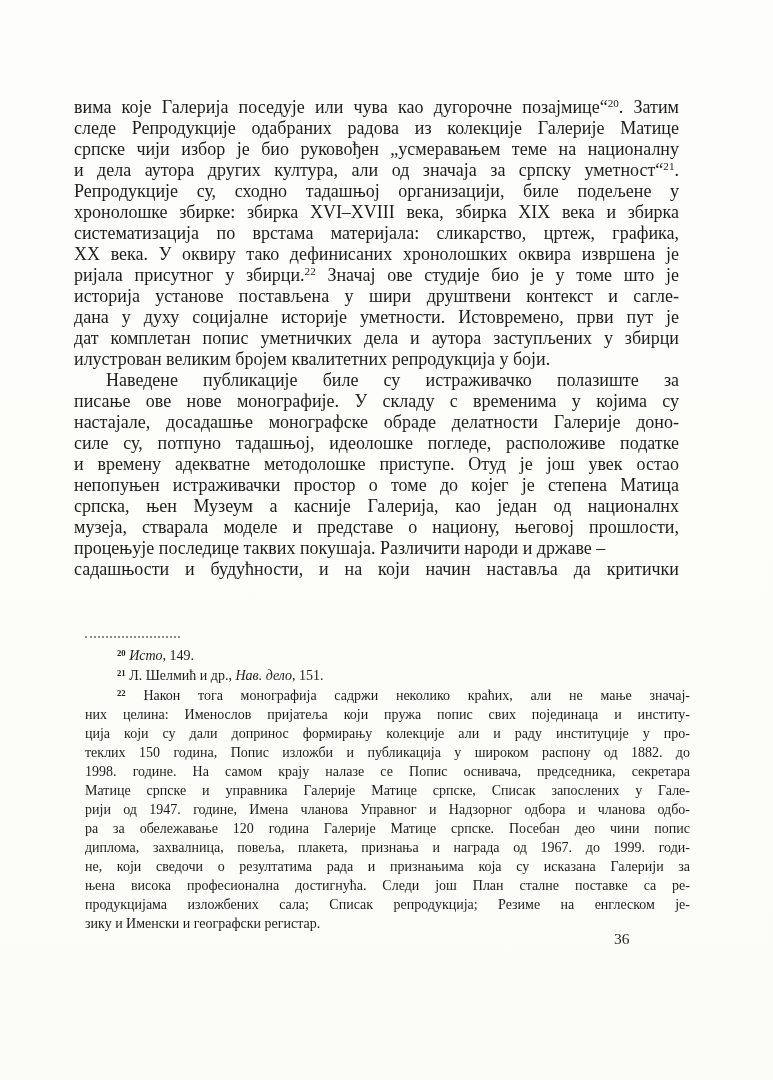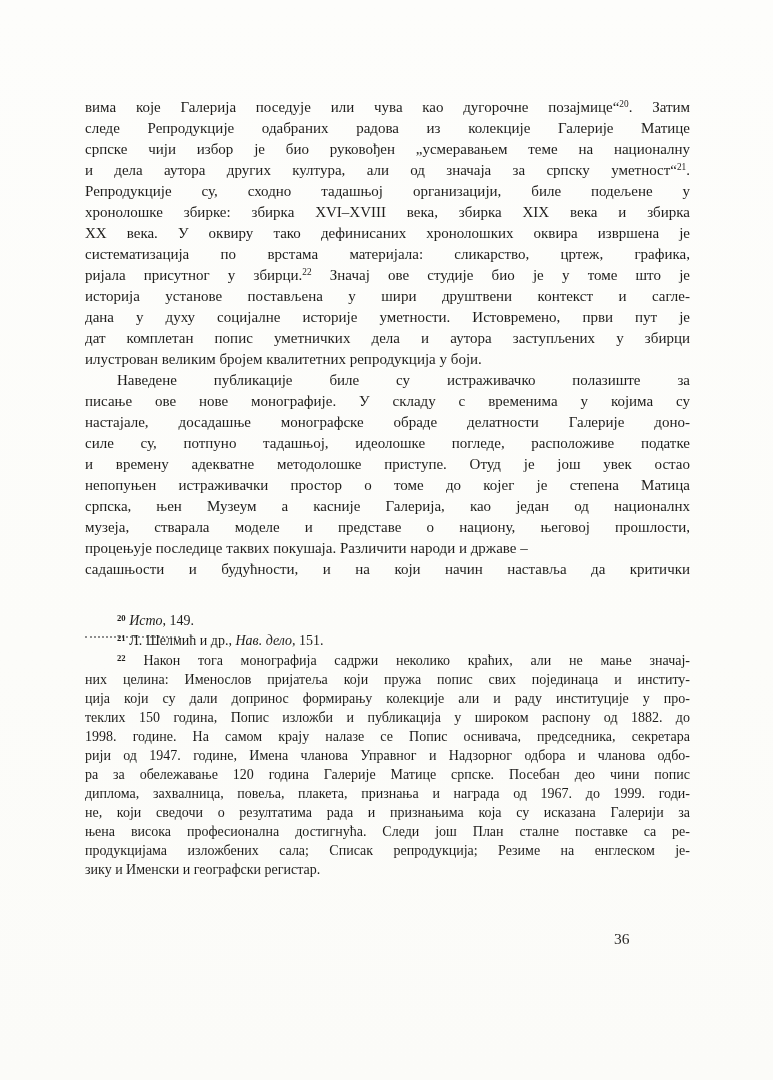--- a/index.html
+++ b/index.html
@@ -15,30 +15,30 @@
     font-family: "Liberation Serif", "DejaVu Serif", serif;
     color: #1e1d1b;
   }
   .page {
     position: absolute;
     inset: 0;
     background: linear-gradient(180deg, #fdfdfb 0%, #fcfcf9 60%, #fbfbf8 100%);
   }
   .body-text {
     position: absolute;
-    left: 85px;
+    left: 74px;
     top: 97px;
     width: 605px;
-    font-size: 15px;
+    font-size: 18px;
     line-height: 21px;
   }
   .footnotes {
     position: absolute;
     left: 85px;
-    top: 611px;
+    top: 646px;
     width: 605px;
     font-size: 14px;
     line-height: 19px;
   }
   .footnote {
     margin-bottom: 1px;
   }
   .fn-separator {
     position: absolute;
     left: 85px;
@@ -84,22 +84,22 @@
 
 <div class="page">
   <div class="body-text">
       <div>
         <div class="line"><span>вима које Галерија поседује или чува као дугорочне позајмице“</span><sup>20</sup><span>. Затим</span></div>
         <div class="line"><span>следе Репродукције одабраних радова из колекције Галерије Матице</span></div>
         <div class="line"><span>српске чији избор је био руковођен „усмеравањем теме на националну</span></div>
         <div class="line"><span>и дела аутора других култура, али од значаја за српску уметност“</span><sup>21</sup><span>.</span></div>
         <div class="line"><span>Репродукције су, сходно тадашњој организацији, биле подељене у</span></div>
         <div class="line"><span>хронолошке збирке: збирка XVI–XVIII века, збирка XIX века и збирка</span></div>
+        <div class="line"><span>систематизација по врстама материјала: сликарство, цртеж, графика,</span></div>
         <div class="line"><span>XX века. У оквиру тако дефинисаних хронолошких оквира извршена је</span></div>
-        <div class="line"><span>систематизација по врстама материјала: сликарство, цртеж, графика,</span></div>
         <div class="line"><span>ријала присутног у збирци.</span><sup>22</sup><span> Значај ове студије био је у томе што је</span></div>
         <div class="line"><span>историја установе постављена у шири друштвени контекст и сагле-</span></div>
         <div class="line"><span>дана у духу социјалне историје уметности. Истовремено, први пут је</span></div>
         <div class="line"><span>дат комплетан попис уметничких дела и аутора заступљених у збирци</span></div>
         <div class="line line-last"><span>илустрован великим бројем квалитетних репродукција у боји.</span></div>
       </div>
       <div>
         <div class="line line-indent"><span>Наведене публикације биле су истраживачко полазиште за</span></div>
         <div class="line"><span>писање ове нове монографије. У складу с временима у којима су</span></div>
         <div class="line"><span>настајале, досадашње монографске обраде делатности Галерије доно-</span></div>
@@ -119,20 +119,21 @@
       </div>
       <div class="footnote">
         <div class="line line-last line-indent"><sup>21</sup><span> Л. Шелмић и др., </span><span class="italic">Нав. дело</span><span>, 151.</span></div>
       </div>
       <div class="footnote">
         <div class="line line-indent"><sup>22</sup><span> Након тога монографија садржи неколико краћих, али не мање значај-</span></div>
         <div class="line"><span>них целина: Именослов пријатеља који пружа попис свих појединаца и институ-</span></div>
         <div class="line"><span>ција који су дали допринос формирању колекције али и раду институције у про-</span></div>
         <div class="line"><span>теклих 150 година, Попис изложби и публикација у широком распону од 1882. до</span></div>
         <div class="line"><span>1998. године. На самом крају налазе се Попис оснивача, председника, секретара</span></div>
+        <div class="line"><span>Матице српске и управника Галерије Матице српске, Списак запослених у Гале-</span></div>
         <div class="line"><span>рији од 1947. године, Имена чланова Управног и Надзорног одбора и чланова одбо-</span></div>
         <div class="line"><span>ра за обележавање 120 година Галерије Матице српске. Посебан део чини попис</span></div>
         <div class="line"><span>диплома, захвалница, повеља, плакета, признања и награда од 1967. до 1999. годи-</span></div>
         <div class="line"><span>не, који сведочи о резултатима рада и признањима која су исказана Галерији за</span></div>
         <div class="line"><span>њена висока професионална достигнућа. Следи још План сталне поставке са ре-</span></div>
         <div class="line"><span>продукцијама изложбених сала; Списак репродукција; Резиме на енглеском је-</span></div>
         <div class="line line-last"><span>зику и Именски и географски регистар.</span></div>
       </div>
     </div>
   <div class="page-number">36</div>

